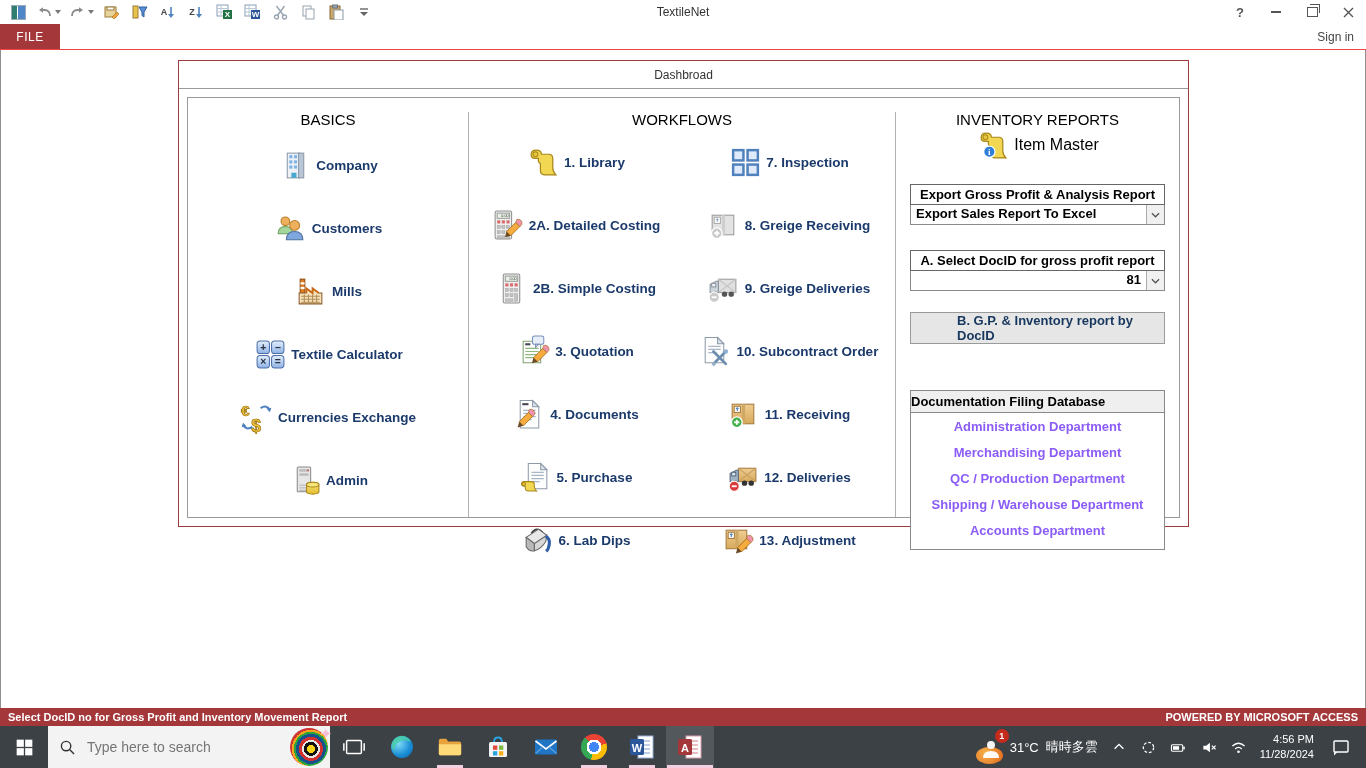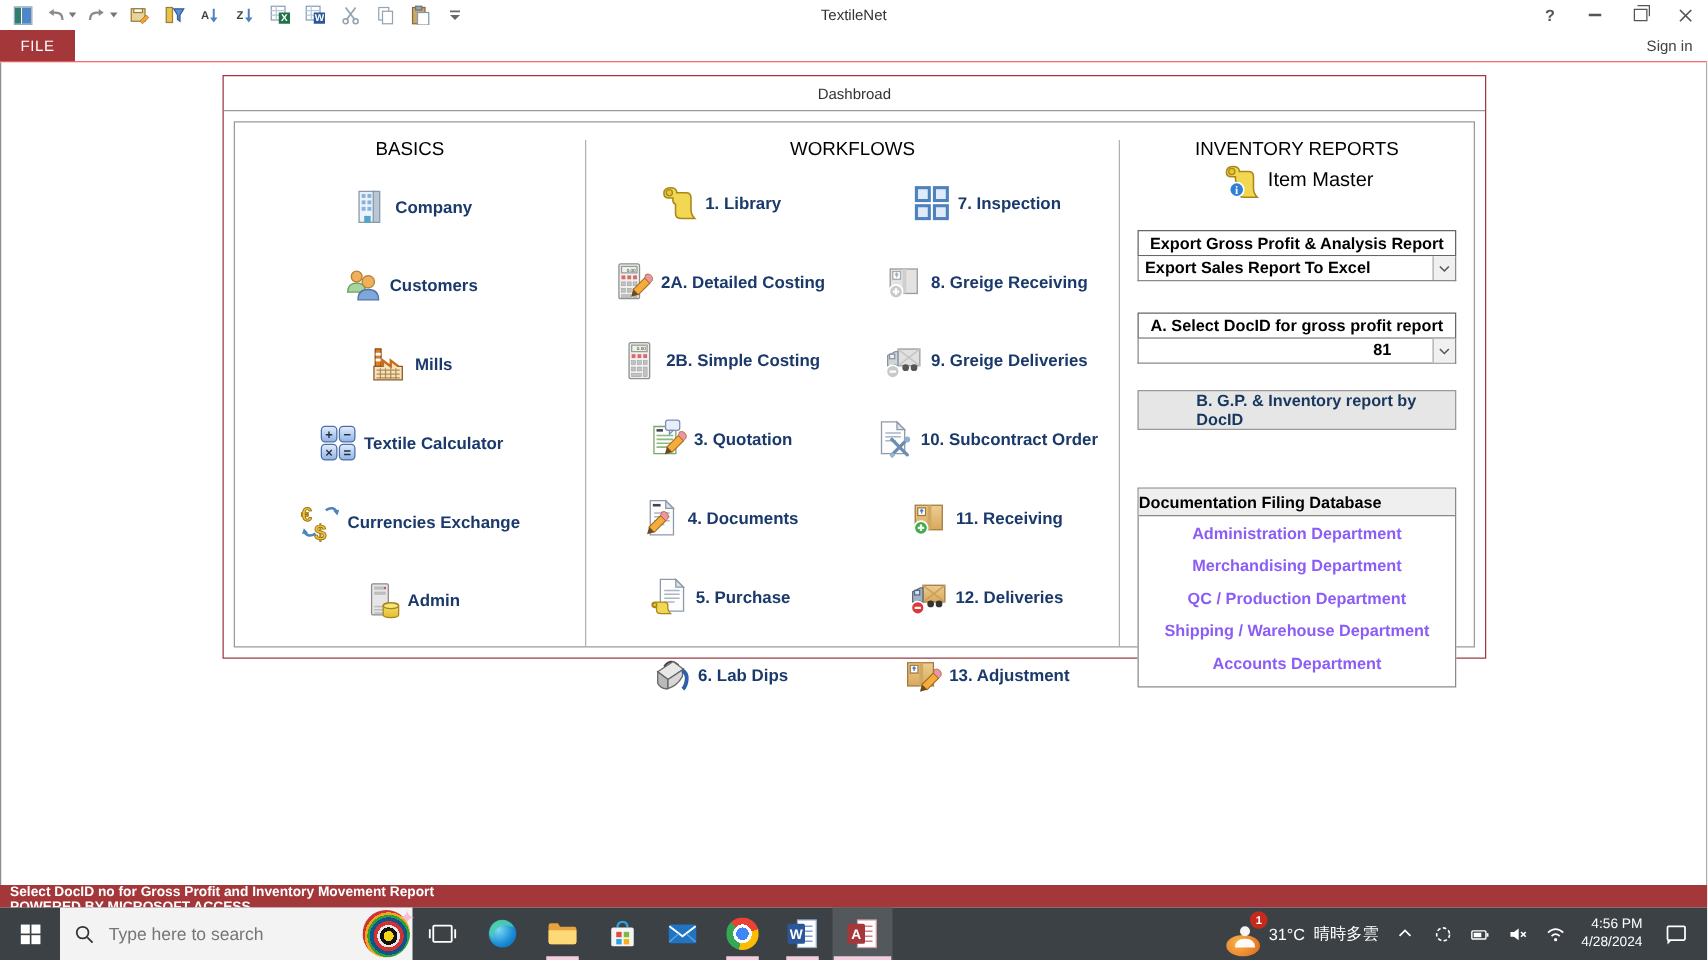--- a/index.html
+++ b/index.html
@@ -14,21 +14,21 @@
   .dd{width:0;height:0;border-left:3px solid transparent;border-right:3px solid transparent;border-top:4px solid #777;margin-left:2px;}
   .sorttxt{font-size:9px;font-weight:bold;color:#444;line-height:1;}
   .title{position:absolute;left:0;right:0;top:0;text-align:center;font-size:12px;color:#333;line-height:24px;pointer-events:none;}
   .winbtns{position:absolute;right:0;top:0;height:24px;display:flex;z-index:2;}
   .wbtn{width:36px;height:24px;display:flex;align-items:center;justify-content:center;color:#555;font-size:13px;font-weight:bold;}
   .minline{width:10px;height:0;border-top:2px solid #555;}
   .rest{width:9px;height:8px;border:1px solid #555;position:relative;background:#fff;}
   .rest:before{content:"";position:absolute;left:2px;top:-4px;width:9px;height:8px;border:1px solid #555;border-bottom:none;border-left:none;}
 
   
-  .ribbon{position:absolute;top:24px;left:0;right:0;height:25px;background:#fff;border-bottom:1px solid #ef4444;}
+  .ribbon{position:absolute;top:24px;left:0;right:0;height:25px;background:#fff;border-bottom:3px solid #ef4444;}
   .filetab{position:absolute;left:0;top:0;width:60px;height:25px;background:#a4373a;color:#fff;font-size:12px;display:flex;align-items:center;justify-content:center;letter-spacing:.5px;}
   .signin{position:absolute;right:12px;top:0;height:25px;display:flex;align-items:center;font-size:12px;color:#444;}
 
   
   .workspace{position:absolute;top:50px;left:0;right:0;height:658px;background:#fff;border-left:1px solid #8f8f8f;border-right:1px solid #8f8f8f;box-sizing:border-box;}
   .formwin{position:absolute;left:177px;top:10px;width:1011px;height:467px;border:1px solid #9c3a3e;background:#fff;box-sizing:border-box;}
   .formtab{height:27px;border-bottom:1px solid #9a9a9a;display:flex;align-items:center;justify-content:center;font-size:12px;color:#333;}
   .formbody{position:absolute;top:28px;left:0;right:0;bottom:0;padding:8px;box-sizing:border-box;}
   .innerbox{width:100%;height:100%;border:1px solid #9a9a9a;box-sizing:border-box;display:flex;background:#fff;}
   .vsep{width:1px;background:#b0b0b0;margin-top:14px;}
@@ -43,31 +43,31 @@
   .ic{width:34px;height:34px;flex:0 0 auto;display:flex;align-items:center;justify-content:center;}
   .ic svg{width:33px;height:33px;}
   .wcols{display:flex;padding-top:3px;}
   .wcol{width:50%;display:flex;flex-direction:column;}
 
   
   .itemmaster{height:60px;display:flex;align-items:center;justify-content:center;gap:4px;}
   .panel{margin-top:22px;border-radius:11px;}
   .panel2{margin-top:25px;}
   .panel-title{border:1px solid #666;background:#fff;text-align:center;font-weight:bold;font-size:13px;color:#000;padding:2px 0;}
-  .combo{display:flex;border:1px solid #8a8a8a;border-top:none;height:19px;background:#fff;align-items:stretch;gap:28px;}
+  .combo{display:flex;border:1px solid #8a8a8a;border-top:none;height:19px;background:#fff;align-items:stretch;}
   .combo .val{flex:1;font-size:13px;font-weight:bold;color:#000;padding:1px 5px 0;white-space:nowrap;overflow:hidden;}
   .combo .val.right{text-align:right;}
   .combo .cbtn{width:17px;background:#f0f0f0;border-left:1px solid #ababab;display:flex;align-items:center;justify-content:center;}
   .gpbtn{margin-top:21px;height:38px;background:#e6e6e6;border:1px solid #9a9a9a;display:flex;align-items:center;justify-content:center;font-weight:bold;font-size:13px;color:#17375e;box-sizing:border-box;padding-left:46px;}
   .filing{margin-top:46px;border:1px solid #8a8a8a;padding-bottom:6px;background:#fff;}
   .filing-header{background:#efefef;border-bottom:1px solid #8a8a8a;text-align:left;font-weight:bold;font-size:13px;color:#000;padding:3px 0;}
   .filing-item{height:26px;display:flex;align-items:center;justify-content:center;font-weight:bold;font-size:13px;color:#8b5cf6;}
 
   
-  .statusbar{position:absolute;top:708px;left:0;right:0;height:18px;background:#a4373a;color:#fff;display:flex;justify-content:space-between;padding:0 8px;font-size:11px;font-weight:bold;box-sizing:border-box;flex-direction:column;}
+  .statusbar{position:absolute;top:708px;left:0;right:0;height:18px;background:#a4373a;color:#fff;display:flex;align-items:center;justify-content:space-between;padding:0 8px;font-size:11px;font-weight:bold;box-sizing:border-box;}
 
   
   .taskbar{position:absolute;top:726px;left:0;right:0;height:42px;background:#3c4145;display:flex;align-items:center;}
   .tbtn{width:48px;height:42px;display:flex;align-items:center;justify-content:center;position:relative;}
   .tbtn.active{background:#53585c;}
   .runline{position:absolute;bottom:0;left:50%;transform:translateX(-50%);width:26px;height:3px;background:#f2cede;}
   .tbtn.active .runline{width:46px;}
   .searchbox{width:282px;height:42px;background:#f3f3f3;display:flex;align-items:center;padding-left:12px;box-sizing:border-box;position:relative;}
   .searchbox input{border:none;outline:none;background:transparent;font-size:14px;color:#333;width:180px;margin-left:10px;font-family:"Liberation Sans",sans-serif;}
   .blob{position:absolute;right:2px;top:2px;width:38px;height:38px;border-radius:50%;
@@ -747,21 +747,21 @@
       </span>
       <span class="trayicon">
         <svg width="17" height="15" viewBox="0 0 17 16">
             <path d="M2 6.5 Q8.5 0.5 15 6.5" fill="none" stroke="#fff" stroke-width="1.4"></path>
             <path d="M5 9.5 Q8.5 6.2 12 9.5" fill="none" stroke="#fff" stroke-width="1.4"></path>
             <circle cx="8.5" cy="12.5" r="1.4" fill="#fff"></circle>
           </svg>
       </span>
       <div class="clock">
         <div>4:56 PM</div>
-        <div>4/28/2024</div>
+        <div>11/28/2024</div>
       </div>
       <span class="ac">
         <svg width="18" height="17" viewBox="0 0 18 17">
             <rect x="2" y="2" width="14" height="11" rx="1" fill="none" stroke="#fff" stroke-width="1.4"></rect>
             <path d="M2 13 L2 16.5 L5.5 13 Z" fill="#fff"></path>
           </svg>
       </span>
     </div>
   </div>
 

